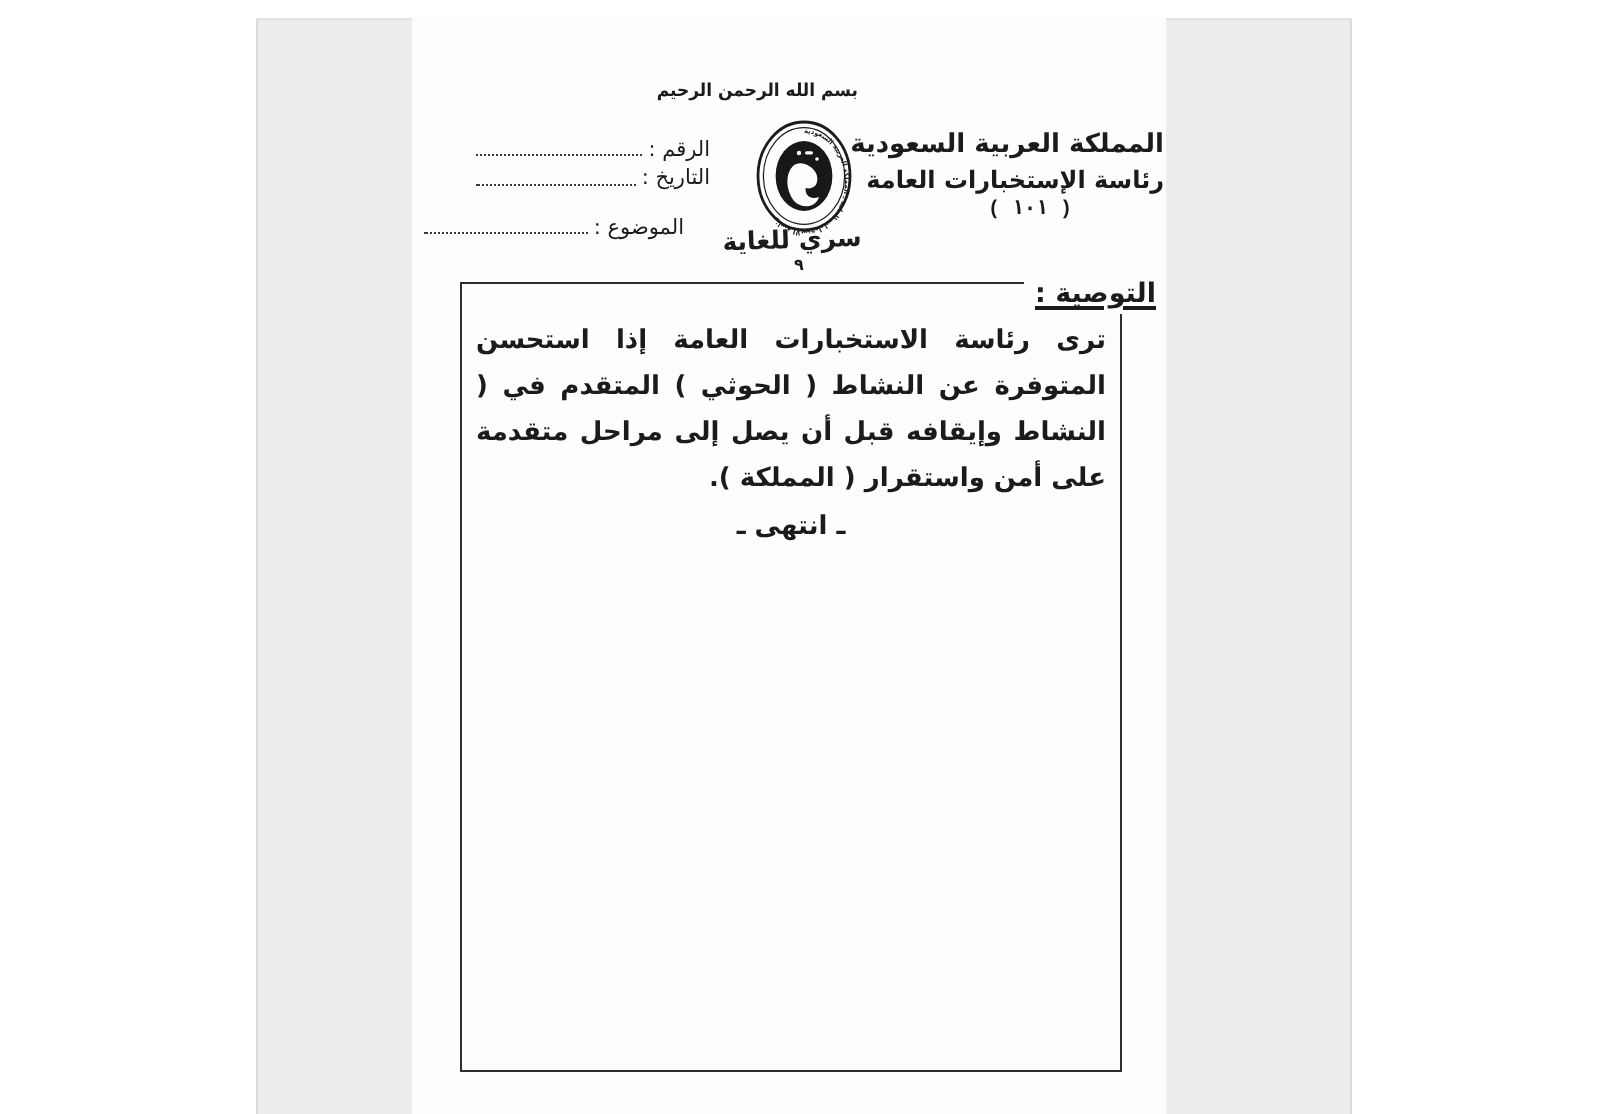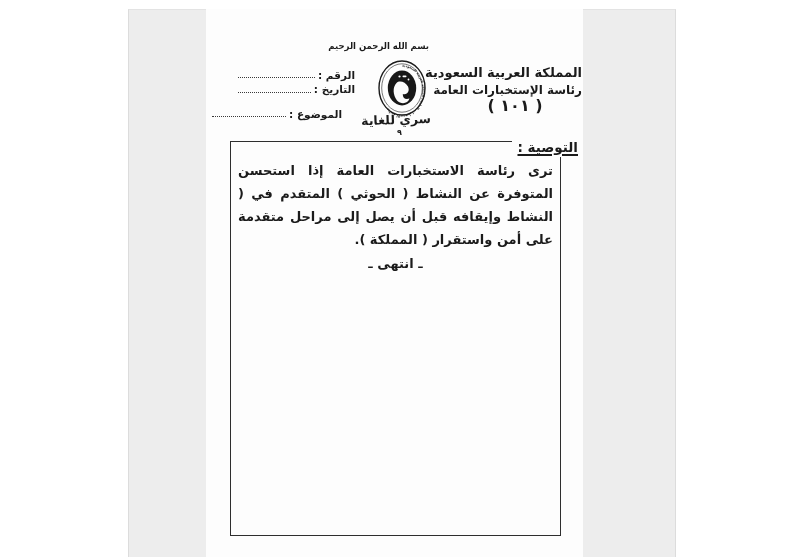--- a/index.html
+++ b/index.html
@@ -23,38 +23,38 @@
     text-align:right;font-size:8.5px;font-weight:700;letter-spacing:-0.3px;
     direction:rtl;white-space:nowrap;transform:scaleY(1.05);
   }
   
   .letterhead{
     position:absolute;left:448px;top:64px;width:134px;
     direction:rtl;text-align:center;font-weight:700;
   }
   .letterhead .lh1{font-size:13px;line-height:18px;white-space:nowrap;}
   .letterhead .lh2{font-size:12px;line-height:16px;white-space:nowrap;padding-left:28px;}
-  .letterhead .lh3{font-size:16px;line-height:16px;letter-spacing:1px;}
+  .letterhead .lh3{font-size:10px;line-height:16px;letter-spacing:1px;font-family:Liberation Mono, monospace;}
   
   .seal{position:absolute;left:357px;top:57px;}
   .secret{
     position:absolute;left:354px;top:112px;width:84px;
     text-align:center;font-size:12.5px;font-weight:700;direction:rtl;
     transform:rotate(-2deg);white-space:nowrap;
   }
   .seal-mark{
     position:absolute;left:397px;top:128px;font-size:8px;font-weight:700;direction:rtl;
   }
   
   .refform{
     position:absolute;left:212px;top:66px;width:143px;direction:rtl;
   }
   .frow{display:flex;align-items:flex-end;height:14.5px;}
   .flabel{
-    font-size:10.5px;font-weight:700;white-space:nowrap;padding-left:3px;line-height:12px;
+    font-size:10.5px;font-weight:400;white-space:nowrap;padding-left:3px;line-height:12px;
   }
   .leader{flex:1;border-bottom:1.6px dotted #3a3a3a;margin-bottom:2.5px;}
   .leader.short{margin-left:26px;}
   .frow.subject{margin-top:10px;padding-right:13px;}
   
   .rec-box{
     position:absolute;left:230px;top:141px;width:331px;height:395px;
     border:1.5px solid #2e2e2e;background:#fdfdfd;box-sizing:border-box;
   }
   .rec-body{

